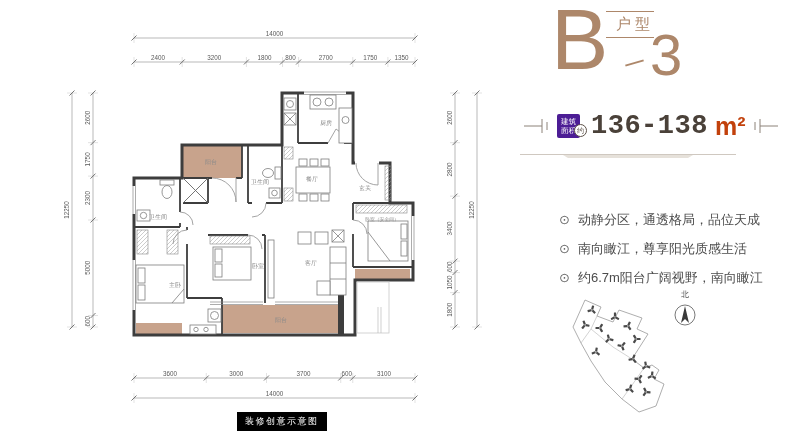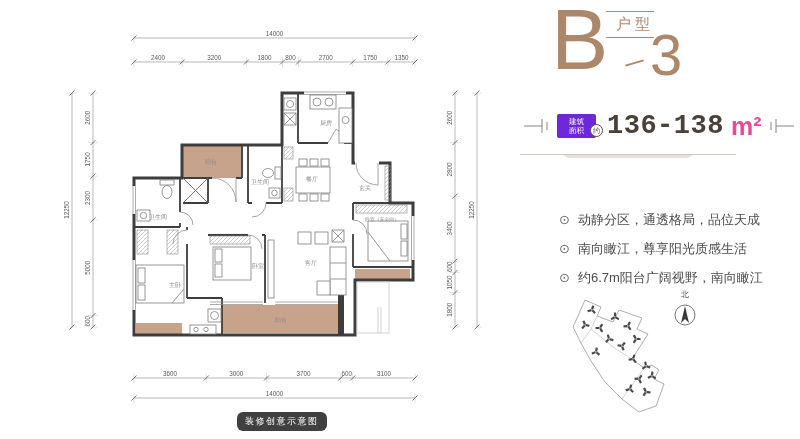--- a/index.html
+++ b/index.html
@@ -8,39 +8,39 @@
   .abs{position:absolute;}
   
   .b-letter{left:551px;top:-4px;font-size:86px;line-height:1;color:#ad876a;font-weight:400;}
   .type-block{left:606px;top:11px;width:48px;text-align:right;color:#ad876a;}
   .type-line{height:0;border-top:1px solid #ad876a;}
   .type-label{font-size:15px;letter-spacing:4px;padding:3px 0 3px 4px;color:#ad876a;}
   .num-3{left:650px;top:26px;font-size:58px;line-height:1;color:#ad876a;}
   .slash{left:625px;top:62px;width:19px;height:2px;background:#ad876a;transform:rotate(-16deg);}
   
   .area-row{left:524px;top:111px;display:flex;align-items:center;gap:7px;}
-  .area-badge{position:relative;background:#6d28d9;color:#fff;font-size:7.5px;line-height:1.25;
-              text-align:center;padding:3px 12px;border-radius:2px;}
+  .area-badge{position:relative;background:#4c1d95;color:#fff;font-size:7.5px;line-height:1.25;
+              text-align:center;padding:3px 4px;border-radius:2px;}
   .approx-circle{position:absolute;right:-7px;bottom:1px;width:11px;height:11px;border-radius:50%;
                  background:#fff;border:1px solid #5d5148;color:#5d5148;font-size:7px;line-height:11px;text-align:center;}
   .area-value{font-size:27px;font-weight:bold;color:#4a4139;letter-spacing:.5px;margin-left:4px;font-family:Liberation Mono, monospace;}
-  .area-unit{font-size:25px;font-weight:bold;color:#ec4899;}
+  .area-unit{font-size:25px;font-weight:bold;color:#c2410c;}
   
   .divider{left:520px;top:154px;width:216px;}
   .divider .line{height:1px;background:#cfc8c0;}
   .divider .trap{width:120px;height:0;border-top:3px solid #e6e1da;border-left:5px solid transparent;
                  border-right:5px solid transparent;margin:0 auto;}
   .brand{left:520px;top:163px;width:216px;text-align:center;font-size:8px;letter-spacing:5px;color:#8f8a83;}
   
   .features{left:543px;top:195px;list-style:none;margin:16px;padding:0;}
   .features li{font-size:13px;color:#4c4c4c;margin-bottom:11px;white-space:nowrap;}
   .bullet{color:#6d6d6d;margin-right:8px;font-size:13px;}
   
-  .disclaimer{left:237px;top:412px;background:#404040;color:#fff;font-size:9px;
-              padding:3px 8px;letter-spacing:1.5px;border-radius:6px;}
+  .disclaimer{left:237px;top:412px;background:#000000;color:#fff;font-size:9px;
+              padding:3px 8px;letter-spacing:1.5px;}
   svg text{font-family:"Liberation Sans","DejaVu Sans",sans-serif;}
 </style>
 </head>
 <body>
 
 <div class="stage">
 
   <svg class="abs" style="left:60px;top:20px" width="450" height="419" viewBox="0 0 450 419">
     <defs>
       <pattern id="hatch" width="4" height="4" patternUnits="userSpaceOnUse">

